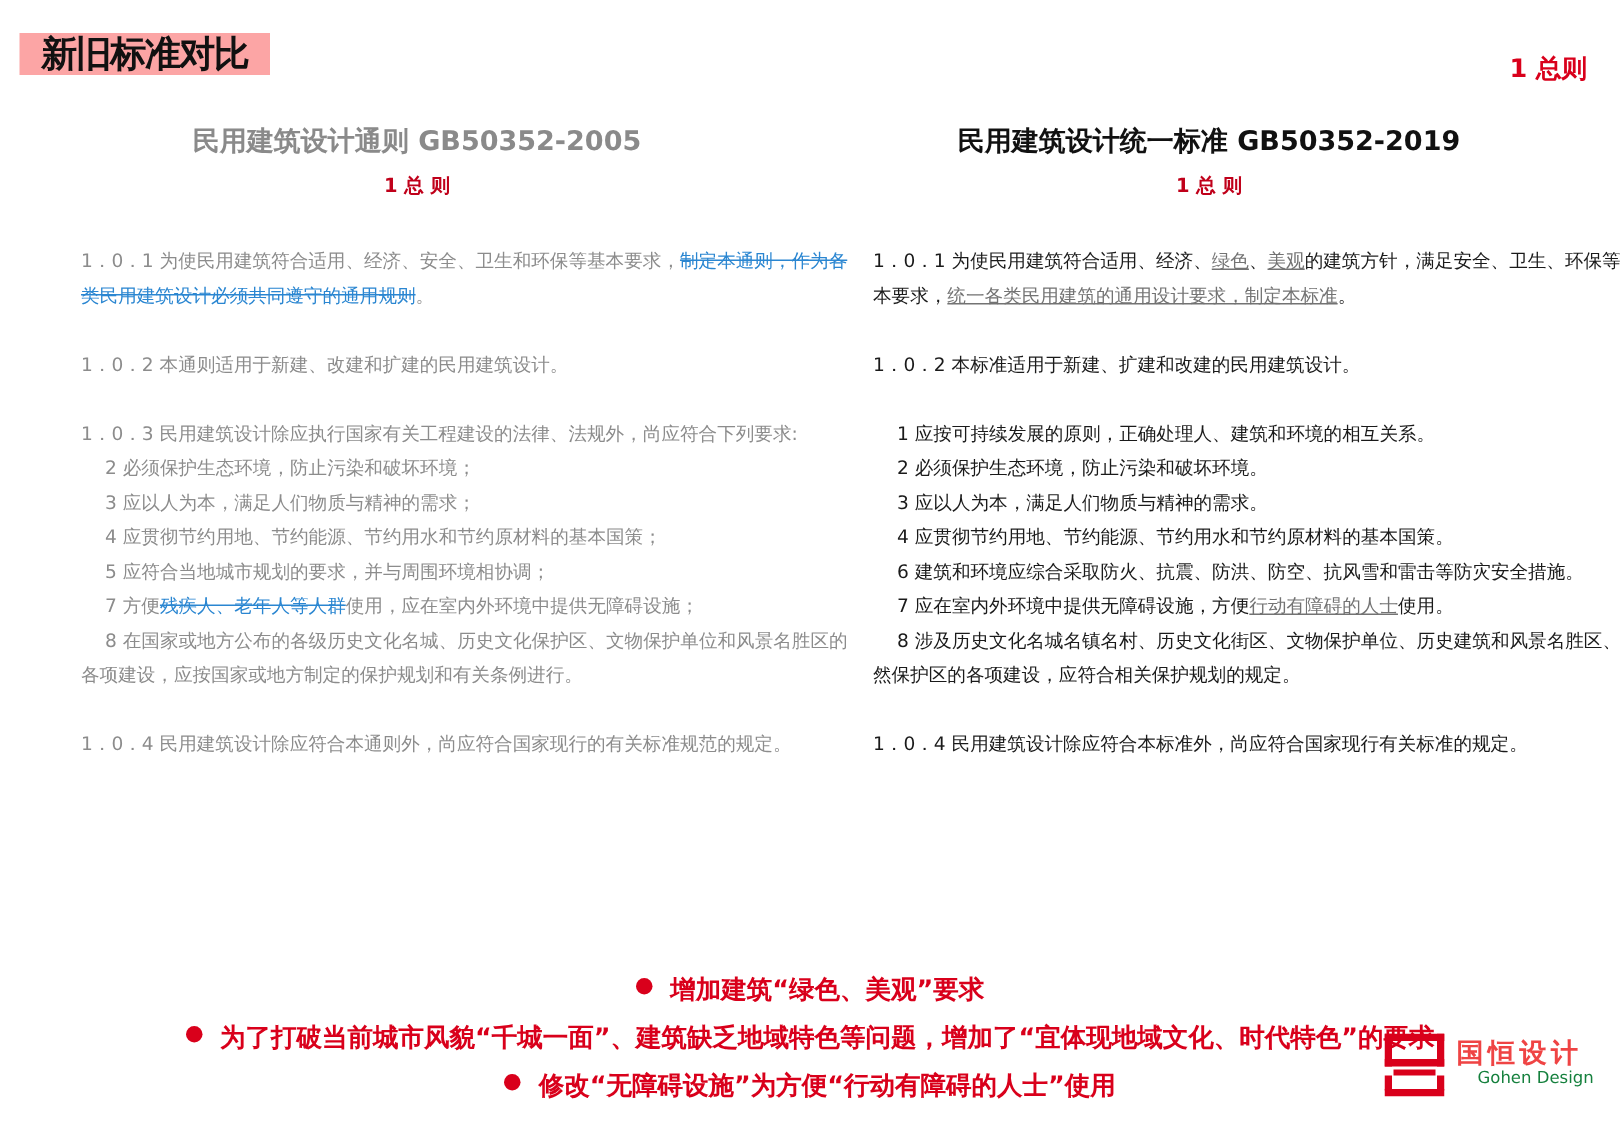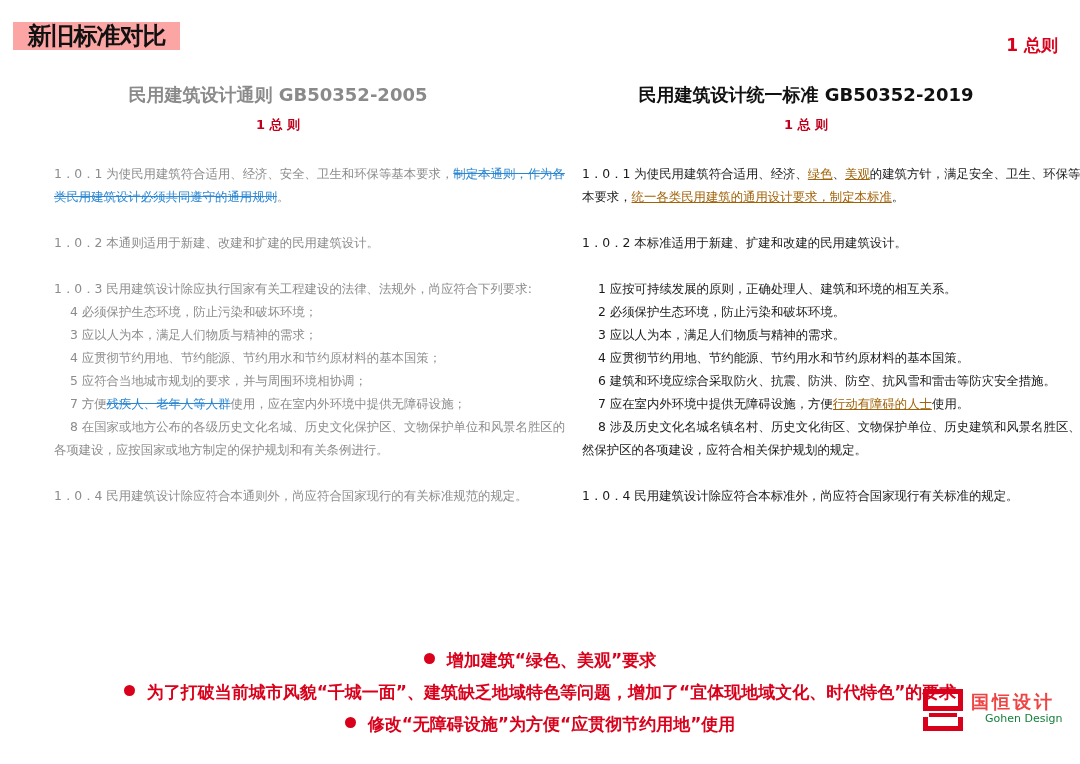--- a/index.html
+++ b/index.html
@@ -14,21 +14,21 @@
   .left .std-title{color:#8a8a8a;}
   .right .std-title{color:#111;}
   .chap{text-align:center;font-size:13px;font-weight:bold;color:#c0001a;margin-top:8px;height:18px;line-height:18px;}
   .body{position:absolute;top:80px;left:0;width:520px;font-size:12.4px;line-height:23px;margin-left:36px;}
   .left .body{color:#8c8c8c;}
   .right .body{color:#1a1a1a;}
   .para{margin:0;}
   .gap{height:23px;}
   .ind{padding-left:16px;}
   .del{color:#2a86d1;text-decoration:line-through;}
-  .ins{color:#a16207;text-decoration:underline;text-align:right;}
+  .ins{color:#737373;text-decoration:underline;text-align:right;}
   .summary{position:absolute;left:0;width:1080px;text-align:center;font-size:17px;font-weight:bold;color:#d9001b;line-height:32px;}
   .summary .dot{display:inline-block;width:11px;height:11px;border-radius:50%;background:#d9001b;margin-right:12px;vertical-align:2px;}
   .logo{position:absolute;left:923px;top:689px;width:145px;height:46px;}
   .logo .mark{position:absolute;left:0;top:0;width:40px;height:42px;}
   .logo .cn{position:absolute;left:48px;top:1px;font-size:18px;font-weight:bold;color:#ef4444;letter-spacing:3px;}
   .logo .en{position:absolute;left:62px;top:23px;font-size:11px;color:#15803d;}
 </style>
 </head>
 <body>
 
@@ -41,21 +41,21 @@
   <div class="std-title">民用建筑设计通则  GB50352-2005</div>
   <div class="chap">1 总 则</div>
   <div class="body">
     <p class="para">
       <span>1．0．1 为使民用建筑符合适用、经济、安全、卫生和环保等基本要求，</span><span class="del">制定本通则，作为各类民用建筑设计必须共同遵守的通用规则</span><span>。</span>
     </p>
     <div class="gap"></div>
     <p class="para">1．0．2 本通则适用于新建、改建和扩建的民用建筑设计。</p>
     <div class="gap"></div>
     <p class="para">1．0．3 民用建筑设计除应执行国家有关工程建设的法律、法规外，尚应符合下列要求:</p>
-    <p class="para ind">4 必须保护生态环境，防止污染和破坏环境；</p>
+    <p class="para ind">2 必须保护生态环境，防止污染和破坏环境；</p>
     <p class="para ind">3 应以人为本，满足人们物质与精神的需求；</p>
     <p class="para ind">4 应贯彻节约用地、节约能源、节约用水和节约原材料的基本国策；</p>
     <p class="para ind">5 应符合当地城市规划的要求，并与周围环境相协调；</p>
     <p class="para ind">
       <span>7 方便</span><span class="del">残疾人、老年人等人群</span><span>使用，应在室内外环境中提供无障碍设施；</span>
     </p>
     <p class="para" style="text-indent:16px">8 在国家或地方公布的各级历史文化名城、历史文化保护区、文物保护单位和风景名胜区的各项建设，应按国家或地方制定的保护规划和有关条例进行。</p>
     <div class="gap"></div>
     <p class="para">1．0．4 民用建筑设计除应符合本通则外，尚应符合国家现行的有关标准规范的规定。</p>
   </div>
@@ -85,21 +85,21 @@
   </div>
 </div>
 
 <div class="summary" style="top:644px">
   <span class="dot"></span><span>增加建筑“绿色、美观”要求</span>
 </div>
 <div class="summary" style="top:676px">
   <span class="dot"></span><span>为了打破当前城市风貌“千城一面”、建筑缺乏地域特色等问题，增加了“宜体现地域文化、时代特色”的要求</span>
 </div>
 <div class="summary" style="top:708px">
-  <span class="dot"></span><span>修改“无障碍设施”为方便“应贯彻节约用地”使用</span>
+  <span class="dot"></span><span>修改“无障碍设施”为方便“行动有障碍的人士”使用</span>
 </div>
 
 <div class="logo">
   <svg class="mark" viewBox="0 0 40 42">
     <rect x="0" y="0" width="40" height="5" fill="#d9001b"></rect>
     <rect x="0" y="0" width="5" height="22" fill="#d9001b"></rect>
     <rect x="35" y="0" width="5" height="22" fill="#d9001b"></rect>
     <rect x="0" y="17" width="40" height="5" fill="#d9001b"></rect>
     <rect x="6" y="24" width="28" height="4" fill="#d9001b"></rect>
     <rect x="0" y="28" width="5" height="10" fill="#d9001b"></rect>

